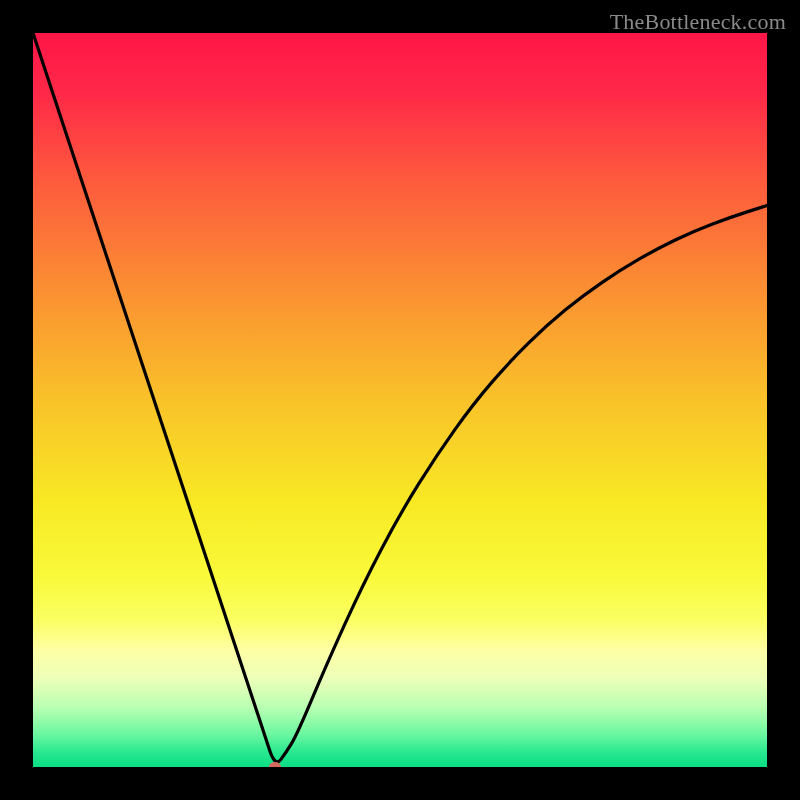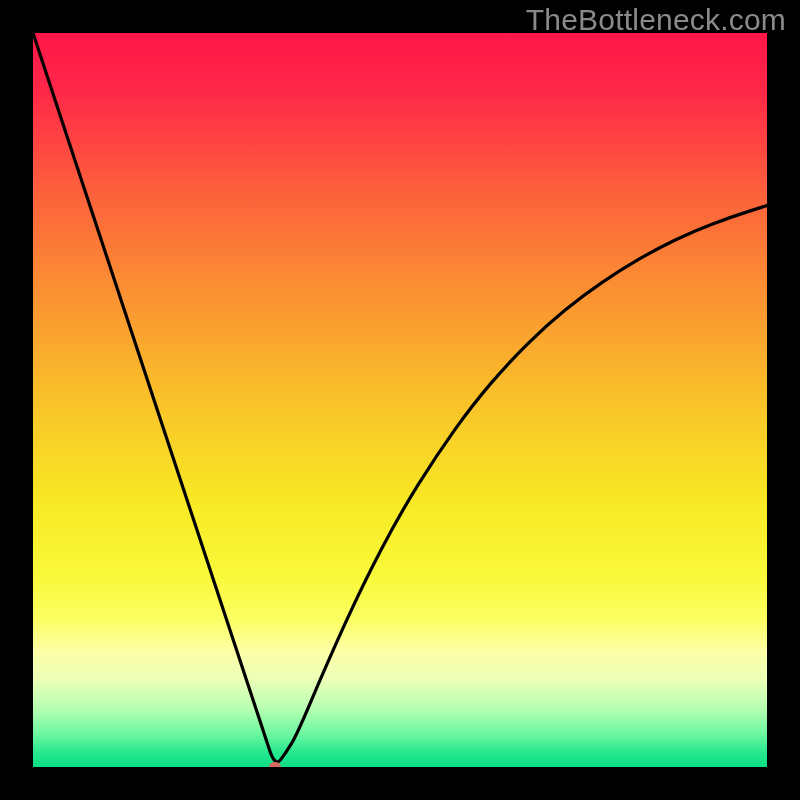--- a/index.html
+++ b/index.html
@@ -43,24 +43,24 @@
   .marker {
     position: absolute;
     width: 12px;
     height: 10px;
     border-radius: 50%;
     background: #d66a5e;
     transform: translate(-50%, -50%);
   }
   .watermark {
     position: absolute;
-    top: 3px;
+    top: 9px;
     right: 14px;
-    font-family: Liberation Sans, sans-serif;
-    font-size: 30px;
+    font-family: Liberation Serif, serif;
+    font-size: 22px;
     color: #8a8a8a;
     letter-spacing: 0.2px;
     font-weight: 400;
   }
 </style>
 </head>
 <body>
 
 <div class="frame">
   <div class="plot-area">

